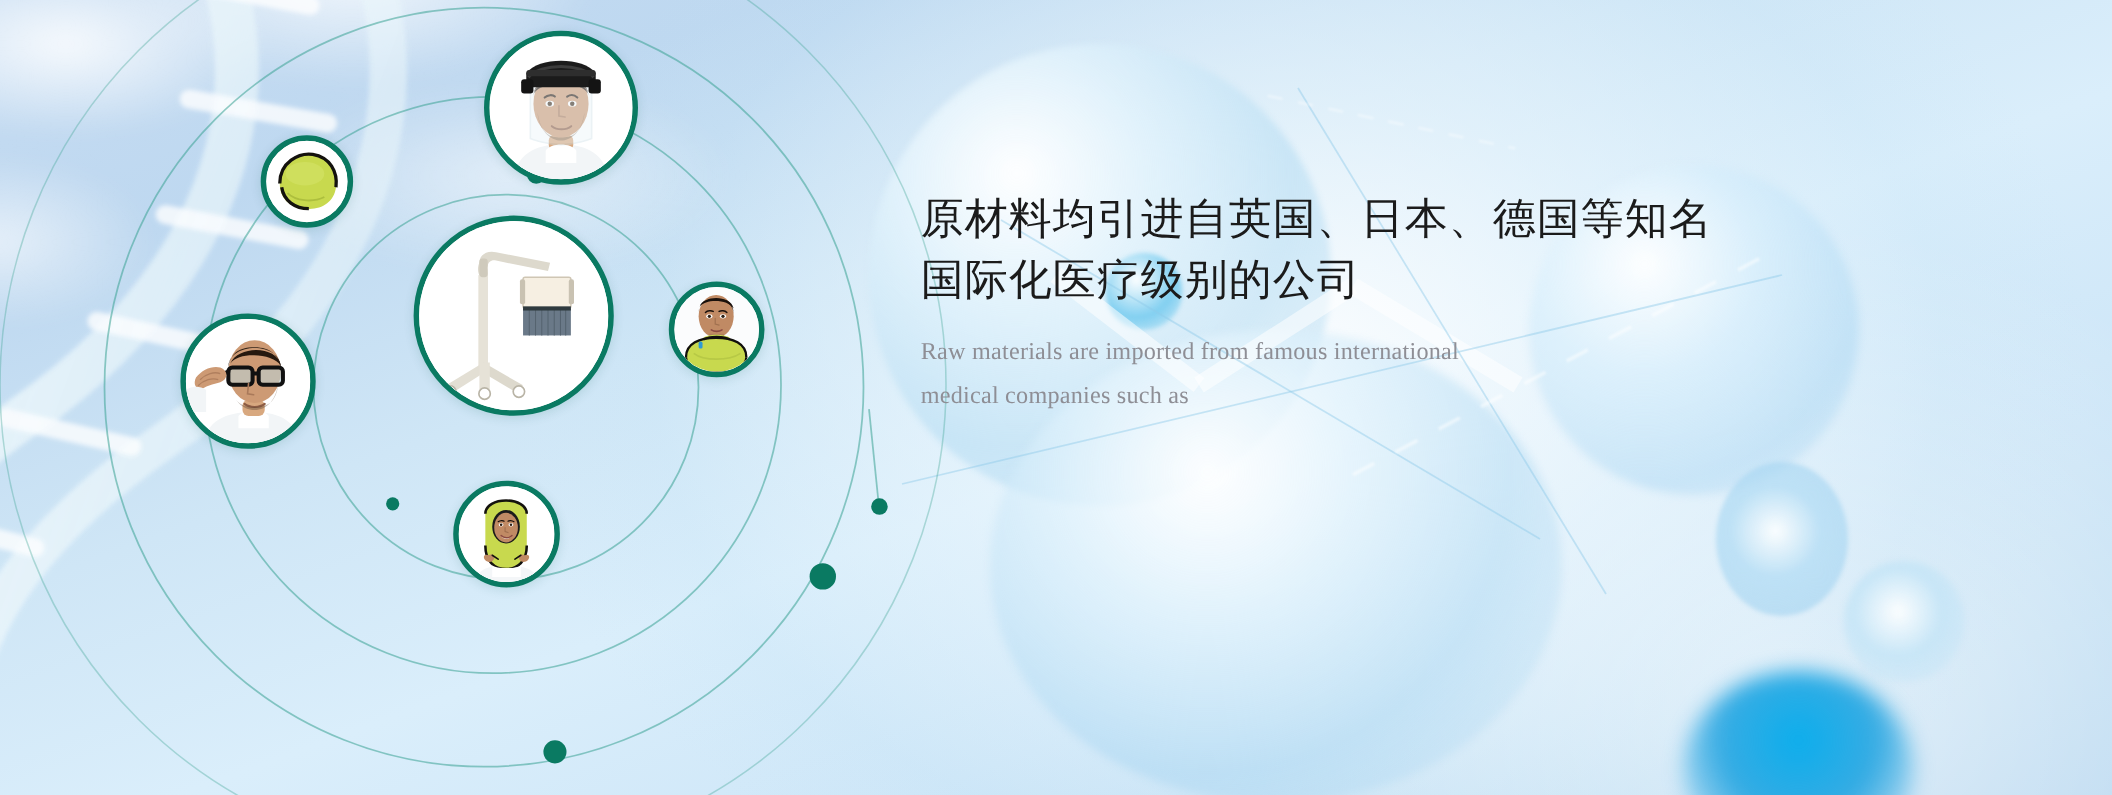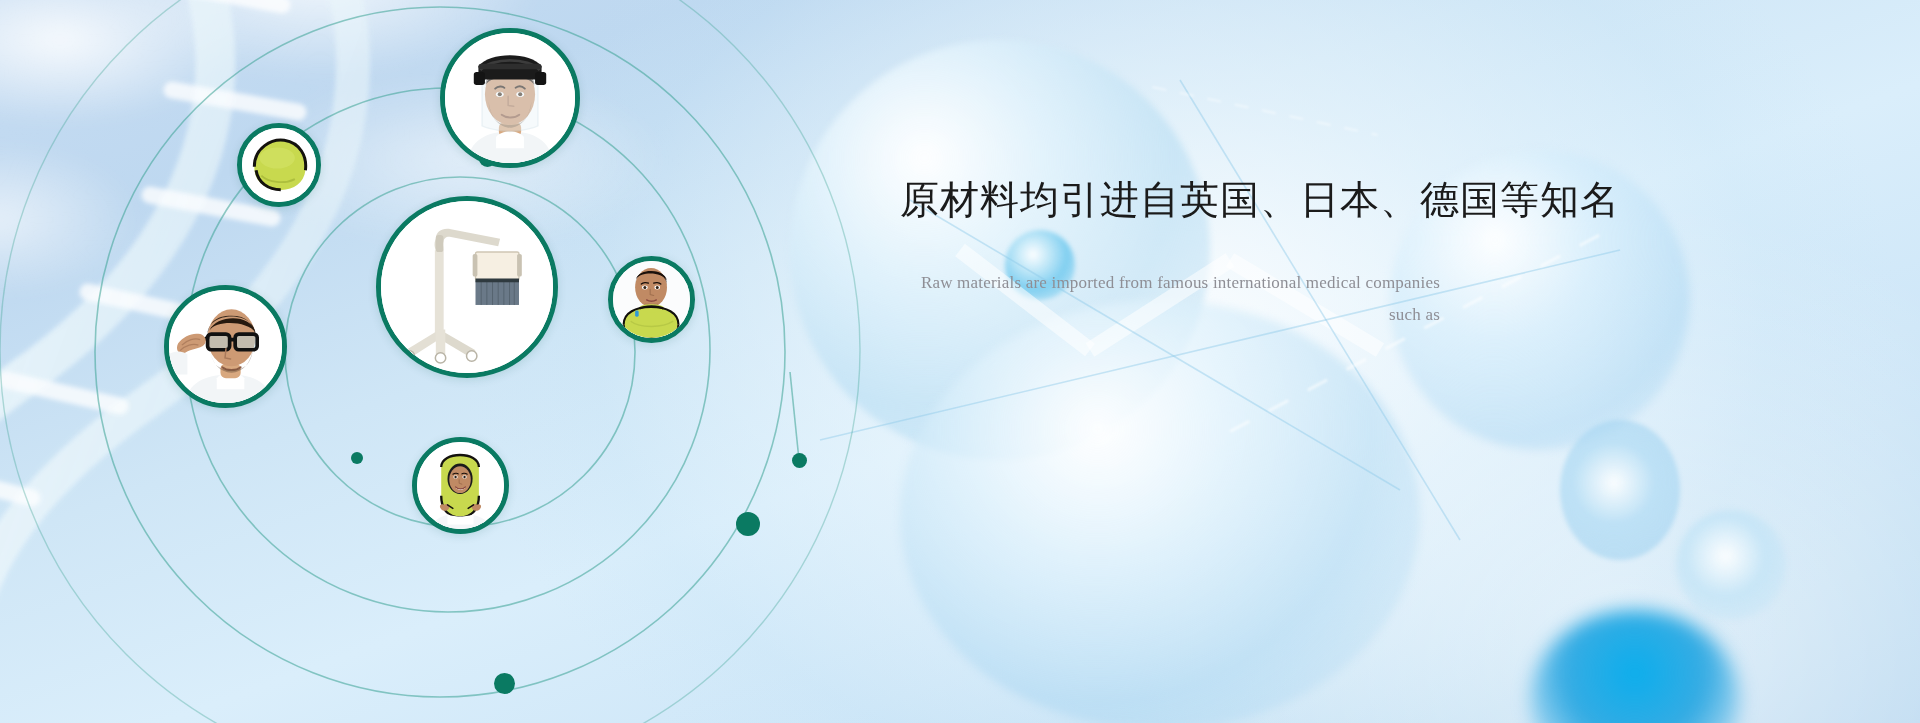--- a/index.html
+++ b/index.html
@@ -118,38 +118,38 @@
   
   .dot {
     position: absolute;
     border-radius: 50%;
     background: #0a7a62;
   }
 
   
   .copy {
     position: absolute;
-    left: 900px;
+    left: 837px;
     top: 172px;
     width: 540px;
-    text-align: right;
+    text-align: left;
   }
   .headline {
     font-family: "Liberation Sans", sans-serif;
     font-size: 39px;
     line-height: 1.42;
     color: #1b1b1b;
     letter-spacing: 1px;
     font-weight: 400;
     white-space: nowrap;
   }
   .subcopy {
-    margin-top: 40px;
+    margin-top: 16px;
     font-family: "Liberation Serif", serif;
-    font-size: 17px;
+    font-size: 22px;
     line-height: 1.85;
     color: #8e8e95;
     letter-spacing: 0.2px;
   }
 </style>
 </head>
 <body>
 
 <div class="banner">
 
@@ -388,18 +388,19 @@
       <path d="M30,70 C26,68 24,72 27,75 C30,78 35,77 36,73 C37,70 34,68 30,70 Z" fill="#c08a64"></path>
       <path d="M67,70 C71,68 73,72 70,75 C67,78 62,77 61,73 C60,70 63,68 67,70 Z" fill="#c08a64"></path>
       <path d="M34,70 L40,74" stroke="#14120e" stroke-width="1.6" stroke-linecap="round"></path>
       <path d="M63,70 L57,74" stroke="#14120e" stroke-width="1.6" stroke-linecap="round"></path>
       <path d="M34,80 C38,84 58,84 63,80 L63,92 L34,92 Z" fill="#ffffff"></path>
     </svg>
   </div>
 
   <div class="copy">
     <div class="headline">原材料均引进自英国、日本、德国等知名</div>
+    <div class="headline l2">国际化医疗级别的公司</div>
     <div class="subcopy">
       <div>Raw materials are imported from famous international medical companies such as</div>
     </div>
   </div>
 
 </div>
 
 </body></html>

